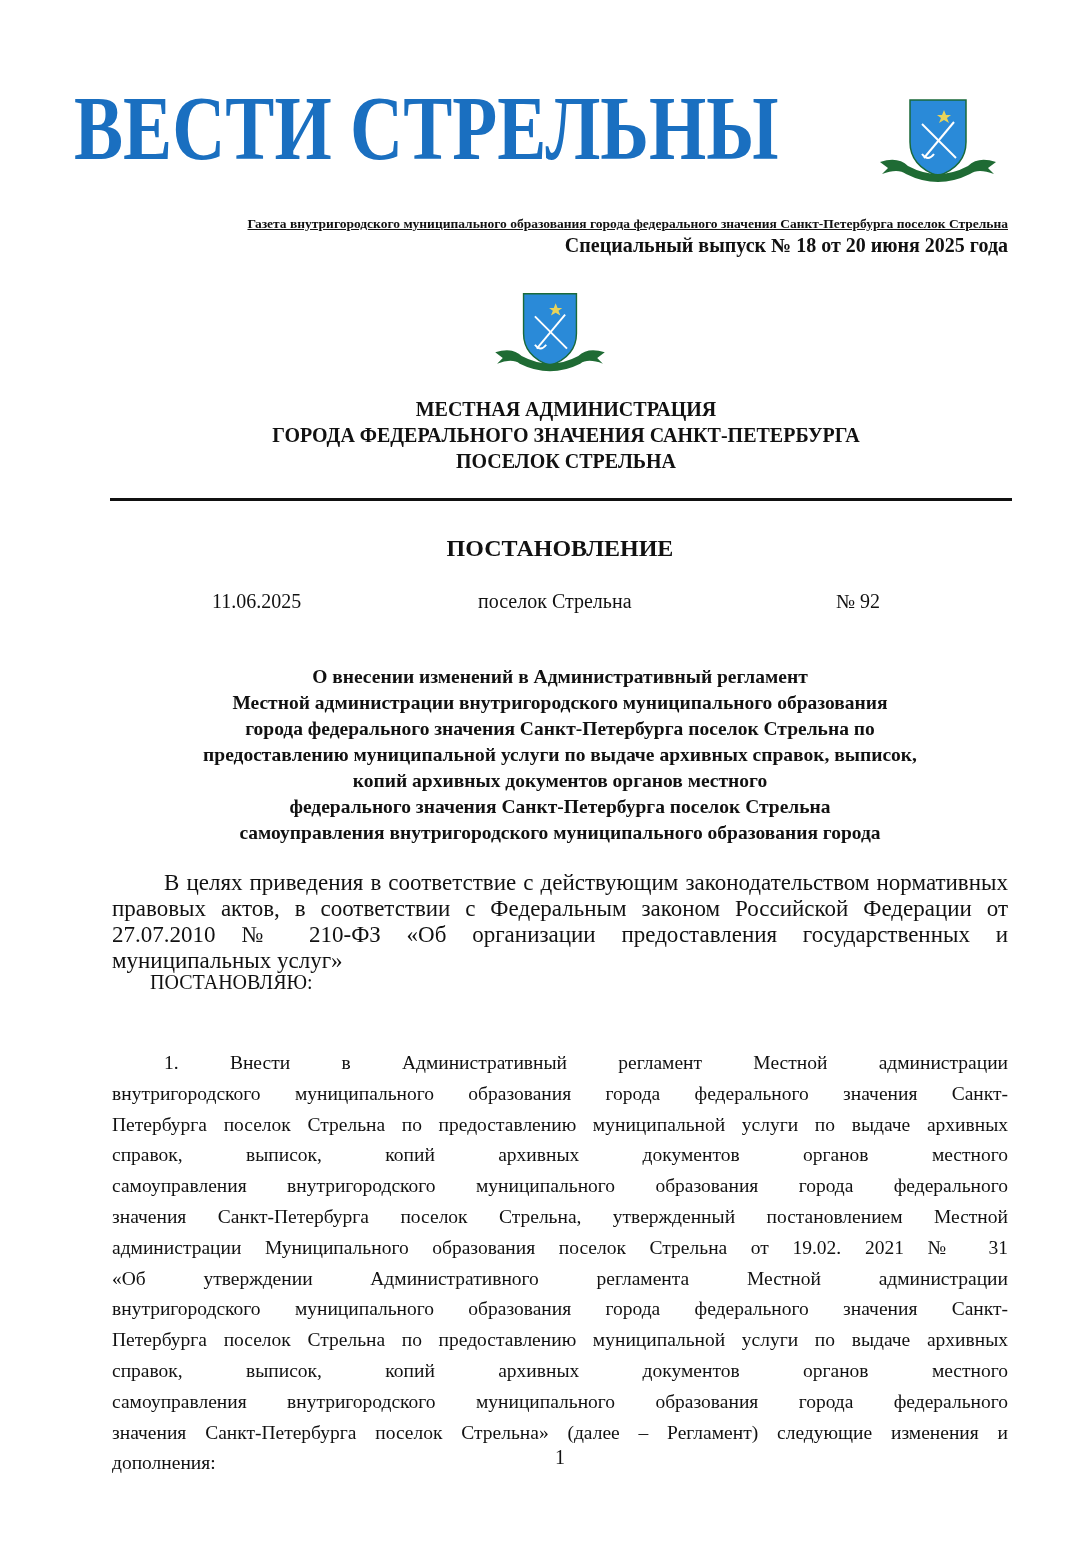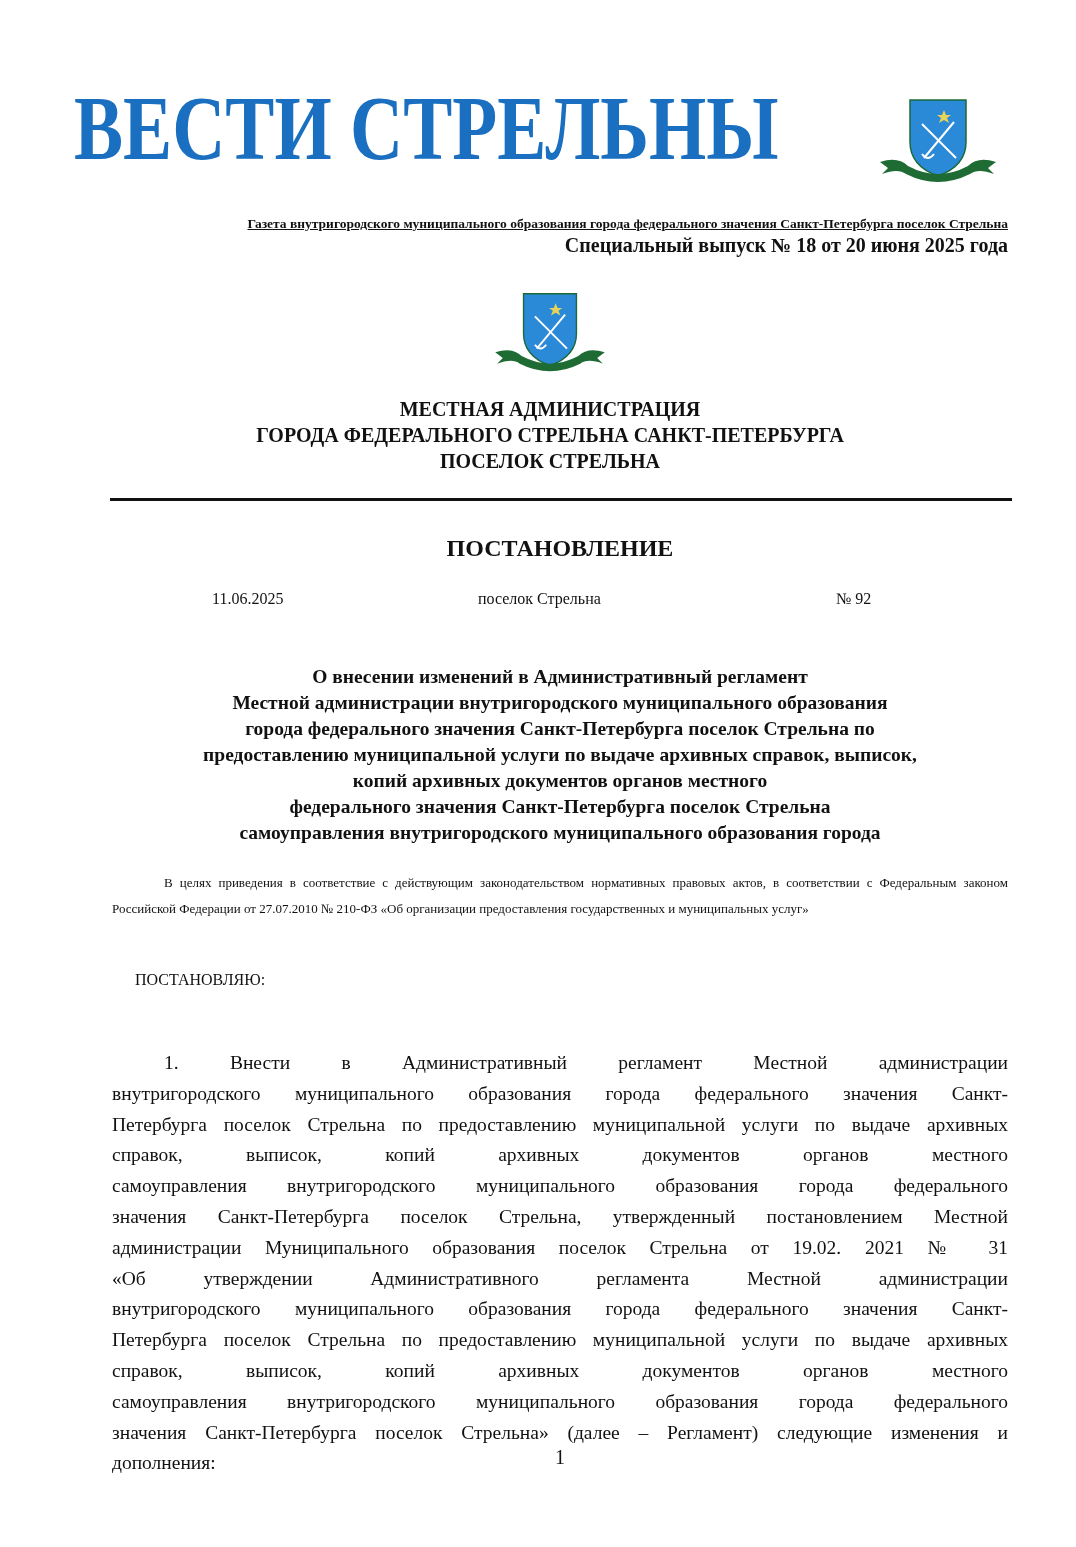--- a/index.html
+++ b/index.html
@@ -12,36 +12,36 @@
     white-space: nowrap; line-height: 1;
   }
   .crest { width: 120px; height: 95px; }
   .subtitle {
     right: 68px; top: 216px; font-size: 13.5px; font-weight: bold; white-space: nowrap; text-decoration: underline;
   }
   .issue {
     right: 68px; top: 234px; font-size: 20px; font-weight: bold; white-space: nowrap;
   }
   .org-block {
-    left: 100px; width: 900px; top: 396px; text-align: center; font-weight: bold;
+    left: 116px; width: 900px; top: 396px; text-align: center; font-weight: bold;
     font-size: 20px; line-height: 26px;
   }
   .rule { left: 110px; width: 902px; top: 498px; height: 3px; background: #111; }
   .doc-type { left: 0; width: 1120px; top: 535px; text-align: center; font-weight: bold; font-size: 24px; }
-  .meta-row { top: 590px; font-size: 16px; text-align: center; }
+  .meta-row { top: 590px; font-size: 20px; text-align: center; }
   .doc-title {
     left: 160px; width: 800px; top: 664px; text-align: center; font-weight: bold;
     font-size: 19.5px; line-height: 26px;
   }
-  .para { left: 112px; width: 896px; font-size: 13px; line-height: 26px; text-align: justify; }
+  .para { left: 112px; width: 896px; font-size: 23px; line-height: 26px; text-align: justify; }
   .para-indent { text-indent: 52px; }
   .body-p { left: 112px; width: 896px; font-size: 19.5px; line-height: 30.8px; text-align: justify; }
   .line { display: block; text-align: justify; text-align-last: justify; height: 30.8px; white-space: nowrap; }
   .line.last { text-align-last: left; }
-  .decree { left: 135px; top: 971px; font-size: 16px; }
+  .decree { left: 150px; top: 971px; font-size: 20px; }
   .page-num { left: 0; width: 1120px; top: 1446px; text-align: center; font-size: 20px; }
 </style>
 </head>
 <body>
 
 <div class="abs masthead-title">ВЕСТИ СТРЕЛЬНЫ</div>
 
 <div class="abs crest" style="left:878px; top:96px;">
   <svg width="120" height="90" viewBox="0 0 120 90">
     <path d="M32 4 H88 V46 Q88 70 60 80 Q32 70 32 46 Z" fill="#2a8ad8" stroke="#1a6a3a" stroke-width="1.5"></path>
@@ -62,21 +62,21 @@
     <polygon points="66,14 68,19 73,19 69,22 71,27 66,24 61,27 63,22 59,19 64,19" fill="#e8d35a"></polygon>
     <line x1="44" y1="28" x2="78" y2="62" stroke="#fff" stroke-width="2"></line>
     <line x1="76" y1="26" x2="46" y2="62" stroke="#fff" stroke-width="2"></line>
     <path d="M44 58 Q50 66 56 58" fill="none" stroke="#fff" stroke-width="2"></path>
     <path d="M2 66 Q20 60 30 70 Q60 86 90 70 Q100 60 118 66 L110 72 L116 78 Q100 72 92 78 Q60 94 28 78 Q20 72 4 78 L10 72 Z" fill="#1f6b34"></path>
   </svg>
 </div>
 
 <div class="abs org-block">
   <div>МЕСТНАЯ АДМИНИСТРАЦИЯ</div>
-  <div>ГОРОДА ФЕДЕРАЛЬНОГО СТРЕЛЬНА САНКТ-ПЕТЕРБУРГА</div>
+  <div>ГОРОДА ФЕДЕРАЛЬНОГО ЗНАЧЕНИЯ САНКТ-ПЕТЕРБУРГА</div>
   <div>ПОСЕЛОК СТРЕЛЬНА</div>
 </div>
 <div class="abs rule"></div>
 
 <div class="abs doc-type">ПОСТАНОВЛЕНИЕ</div>
 <div class="abs meta-row" style="left:212px;">11.06.2025</div>
 <div class="abs meta-row" style="left:478px;">поселок Стрельна</div>
 <div class="abs meta-row" style="left:836px;">№ 92</div>
 
 <div class="abs doc-title">

